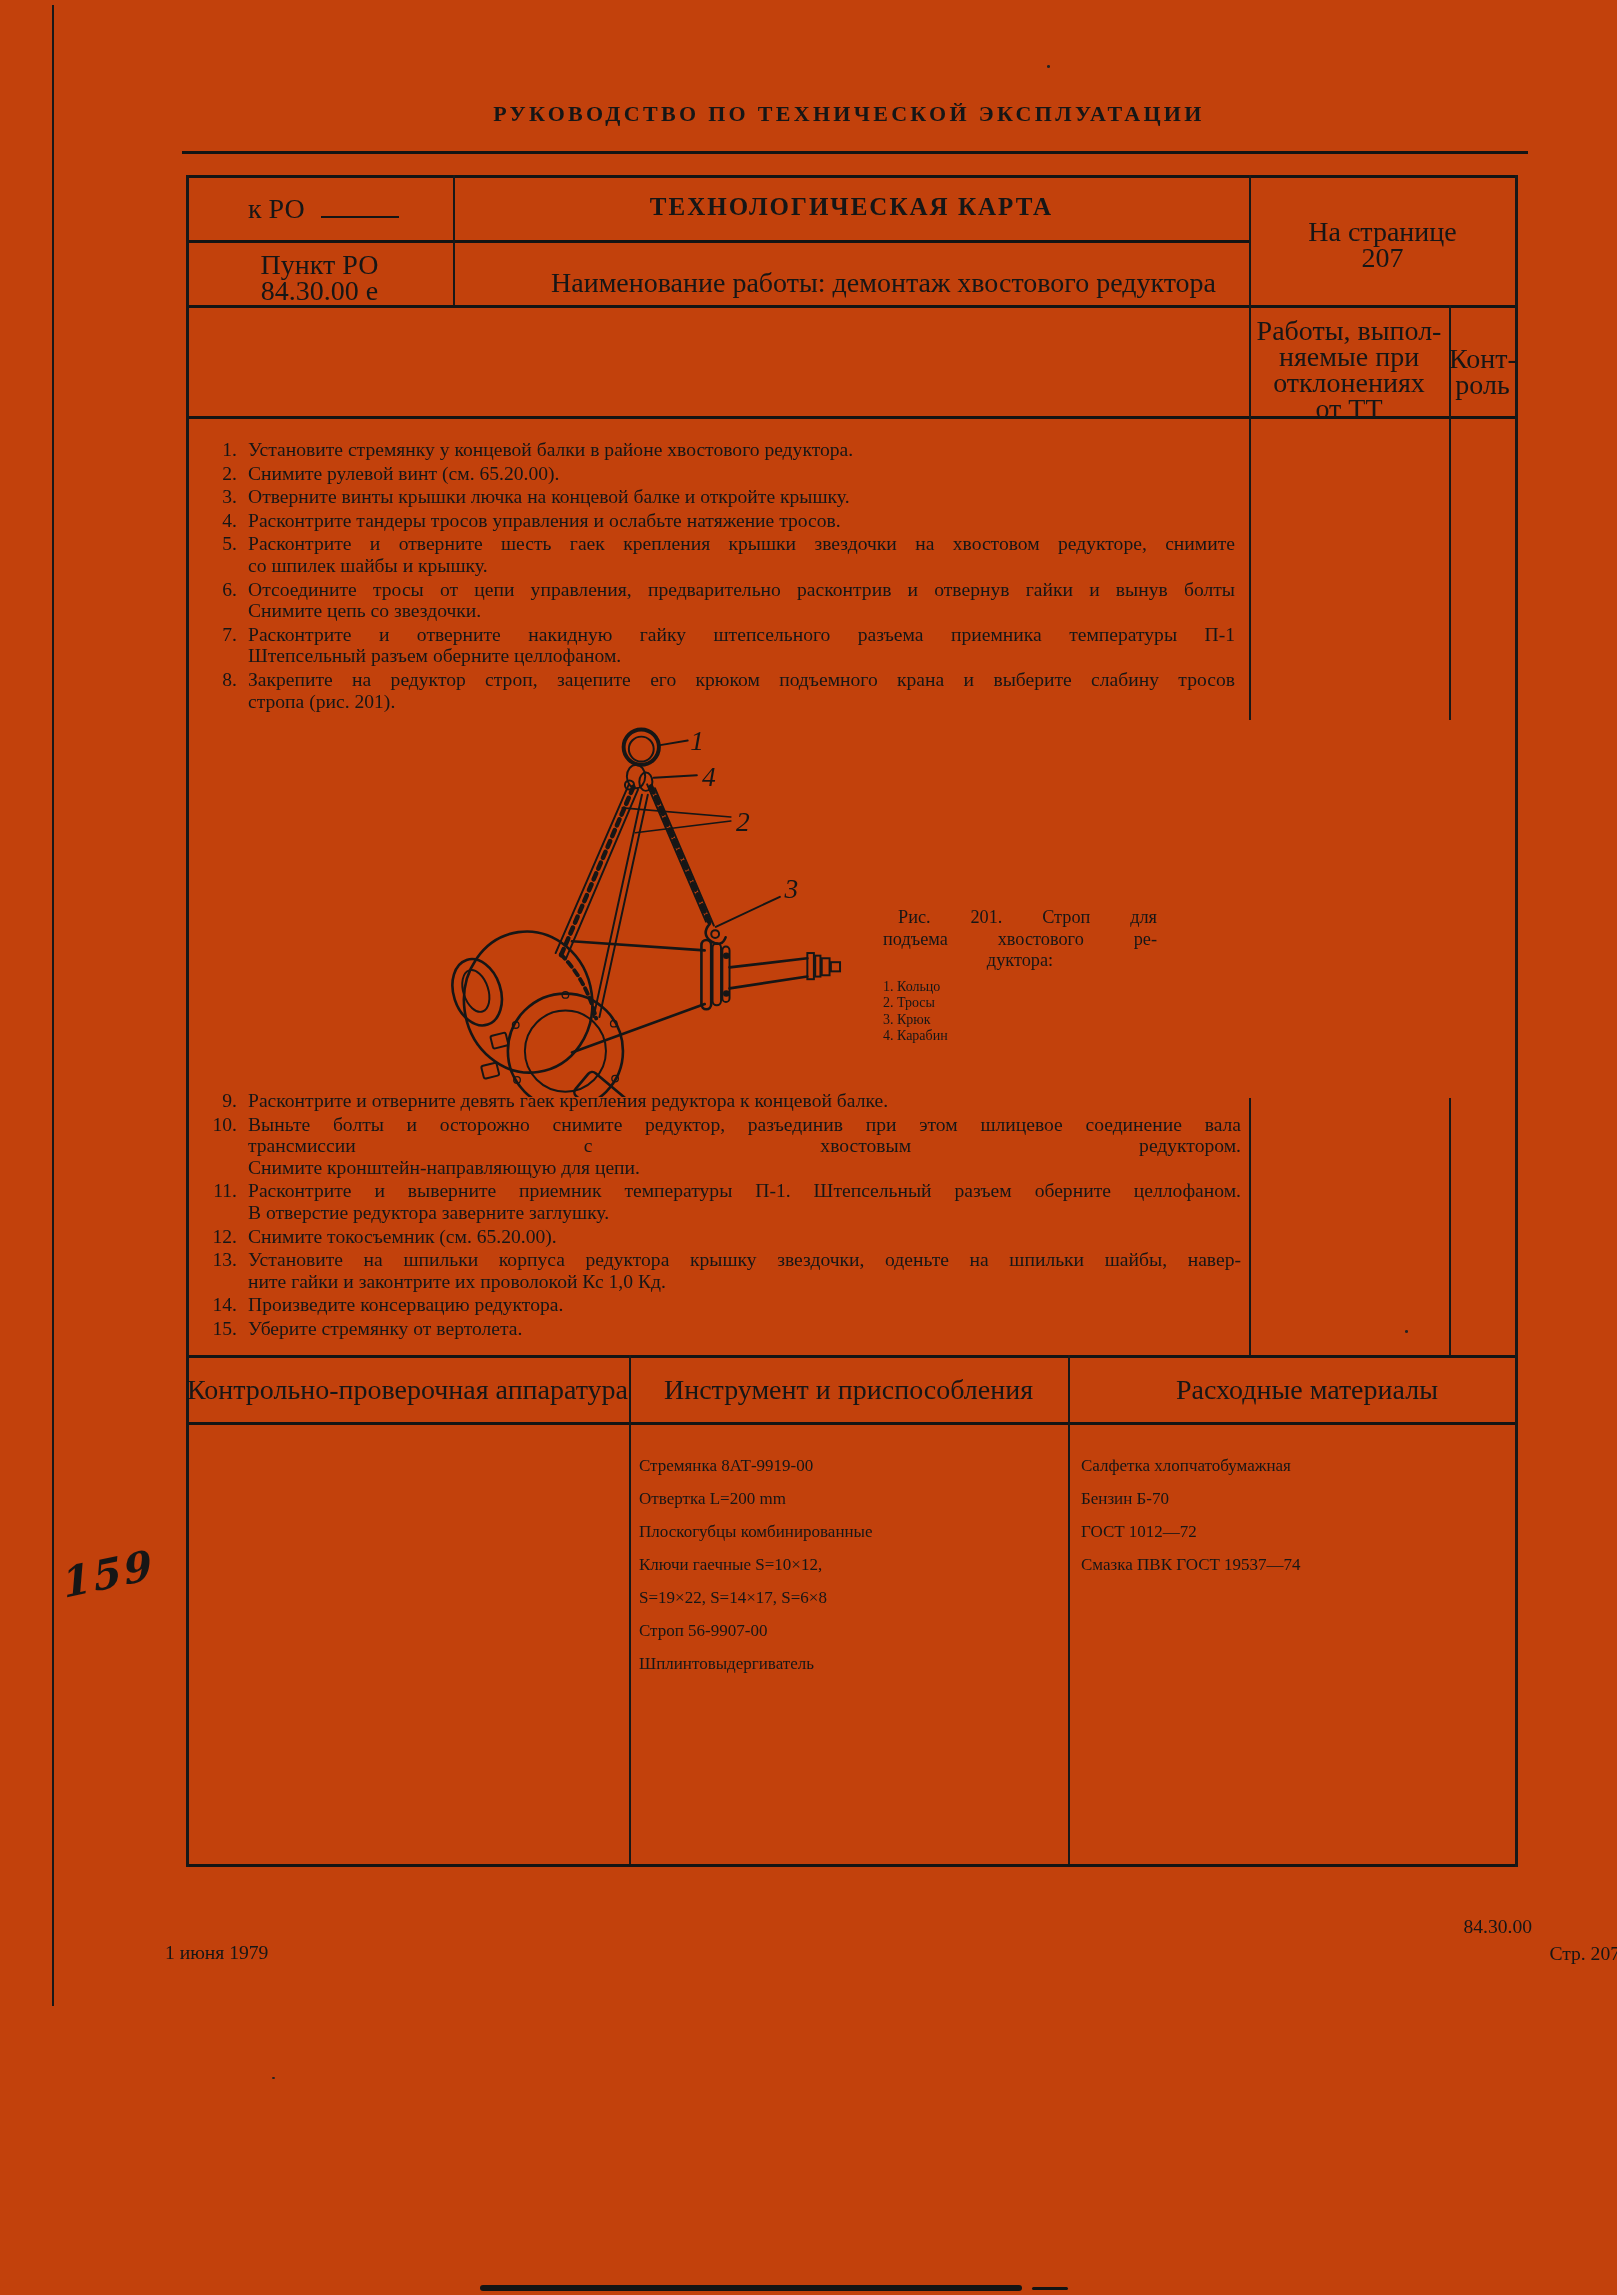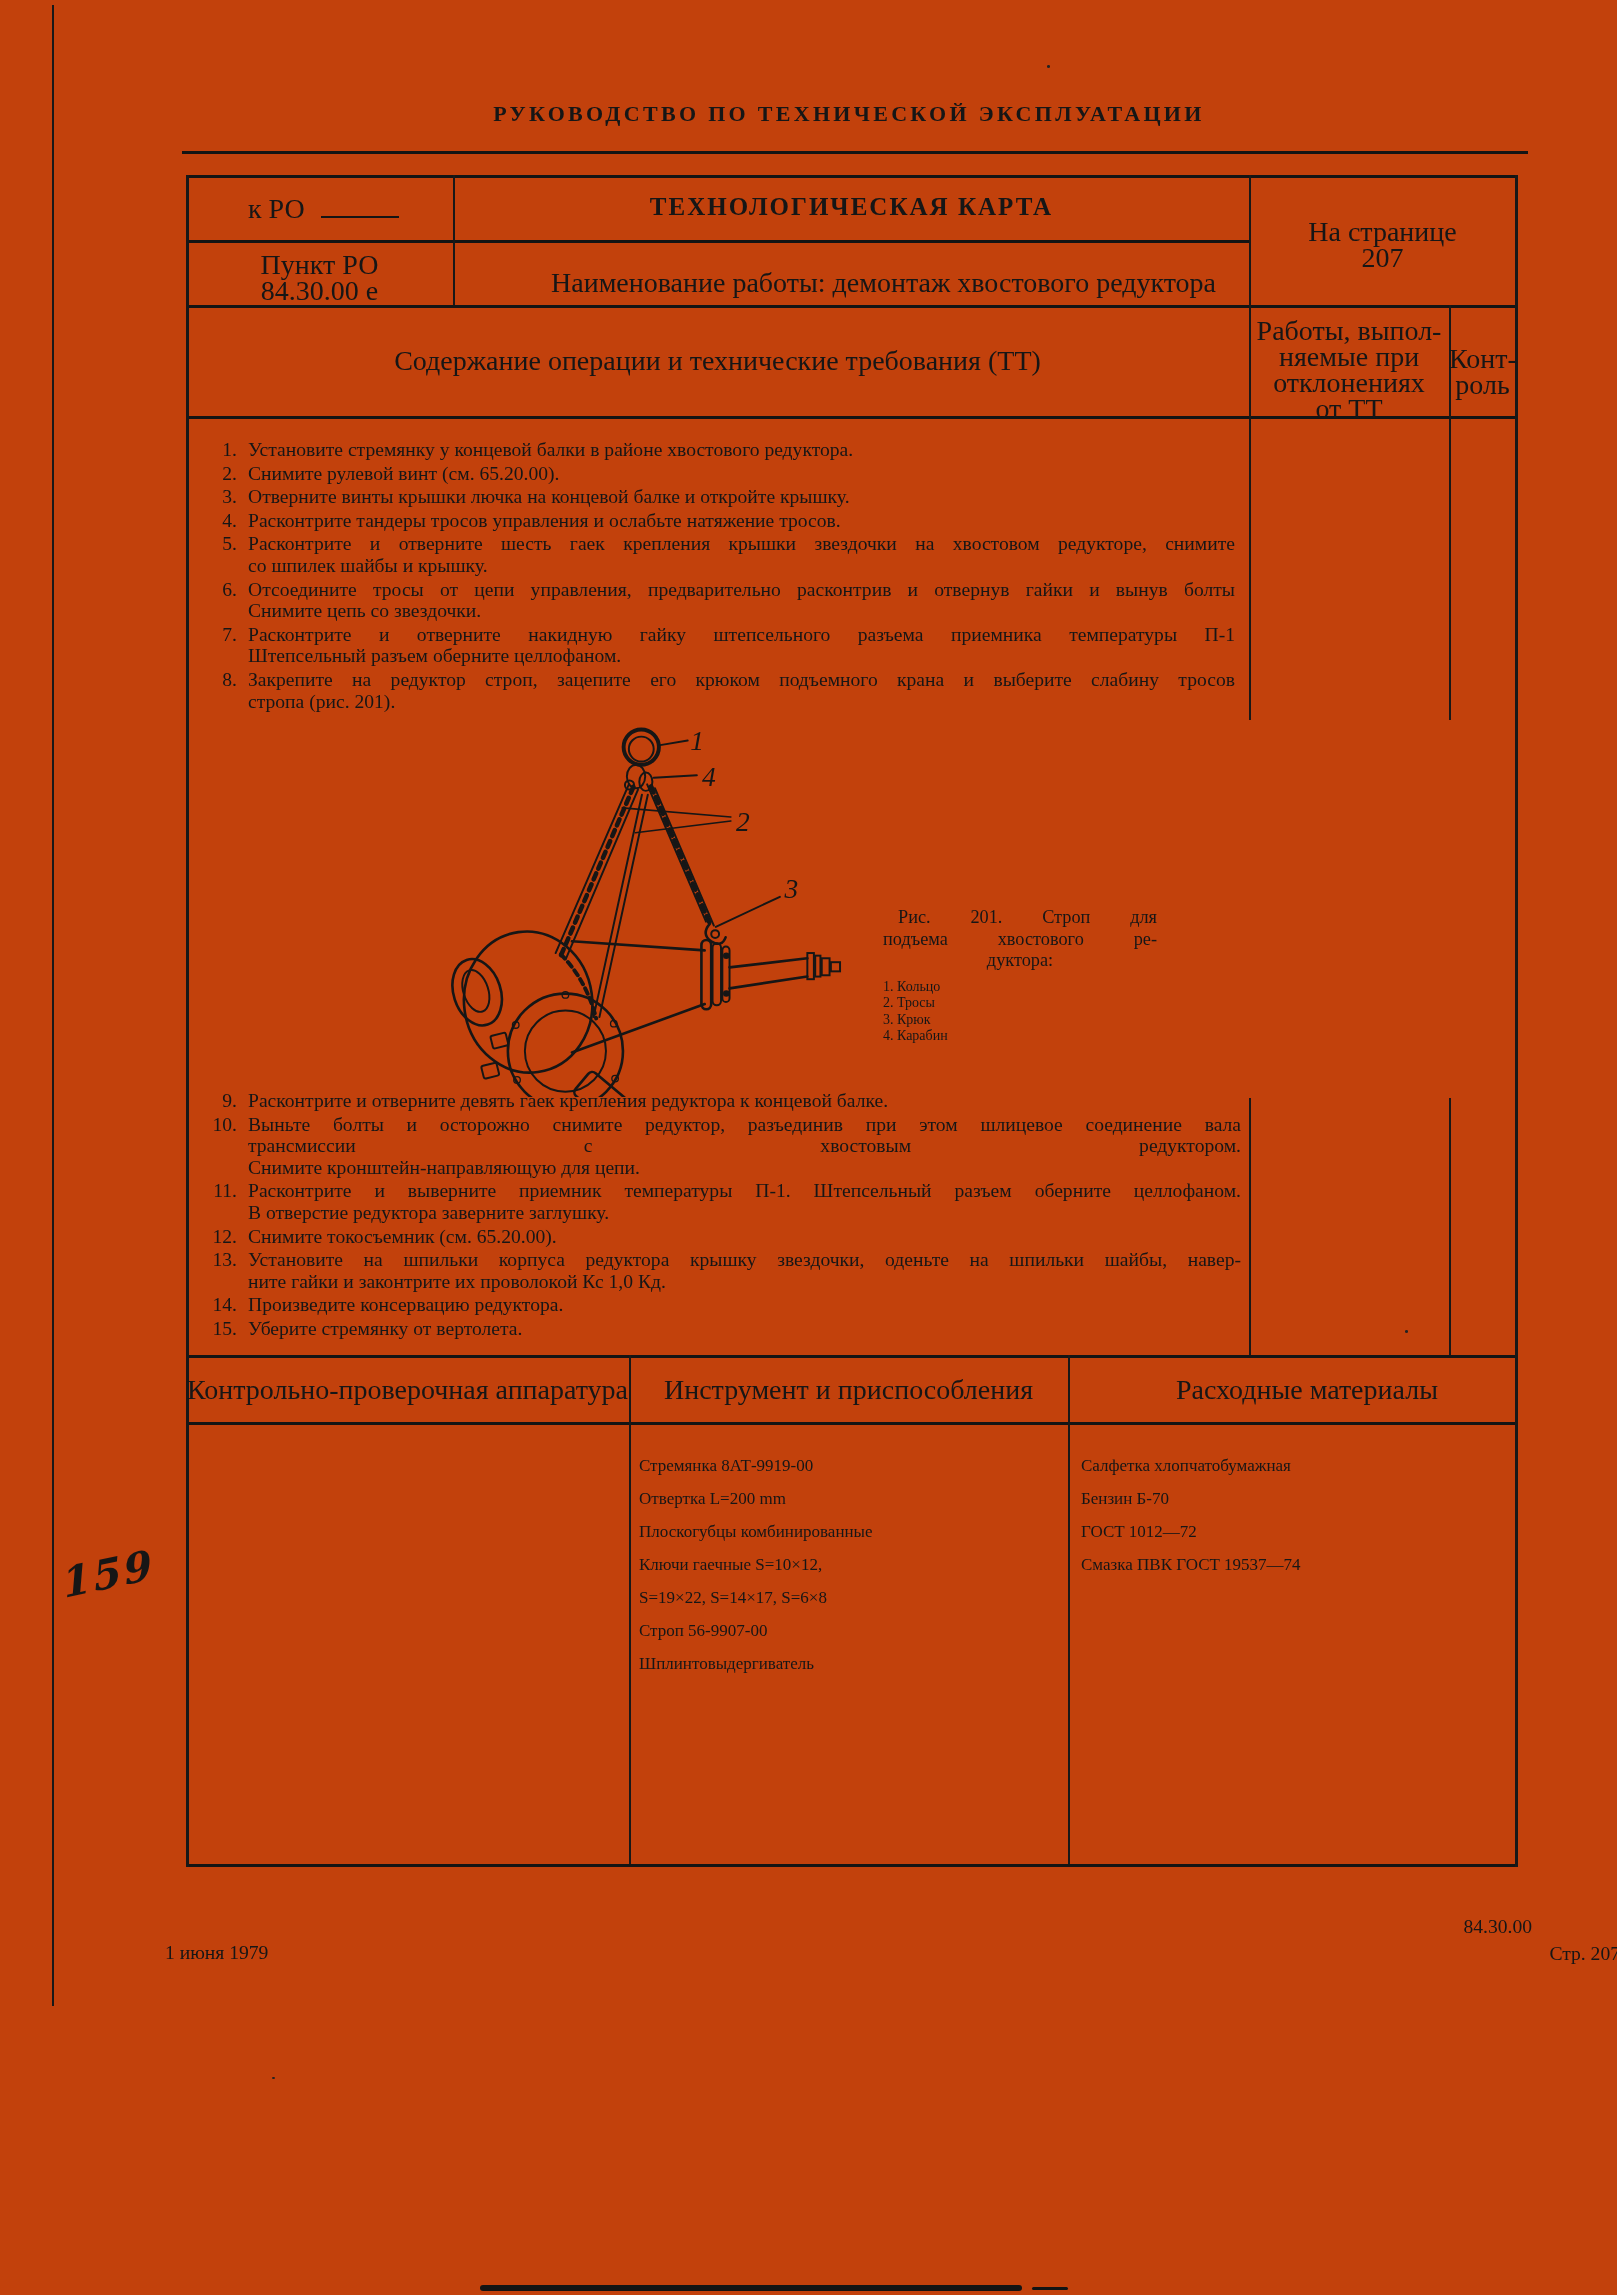--- a/index.html
+++ b/index.html
@@ -64,21 +64,20 @@
     <div>207</div>
   </div>
 
   <div class="abs cell-text ctr" style="left:186px;top:252px;width:267px;">
     <div>Пункт РО</div>
     <div>84.30.00 е</div>
   </div>
 
   <div class="abs cell-text ctr" style="left:453px;top:270px;width:861px;">Наименование работы: демонтаж хвостового редуктора</div>
 
-  <div class="abs cell-text ctr" style="left:186px;top:348px;width:1063px;">Содержание операции и технические требования (ТТ)</div>
   <div class="abs cell-text ctr" style="left:1249px;top:318px;width:200px;">
       <div>Работы, выпол-</div>
       <div>няемые при</div>
       <div>отклонениях</div>
       <div>от ТТ</div>
     </div>
   <div class="abs cell-text ctr" style="left:1449px;top:346px;width:67px;">
       <div>Конт-</div>
       <div>роль</div>
     </div>

